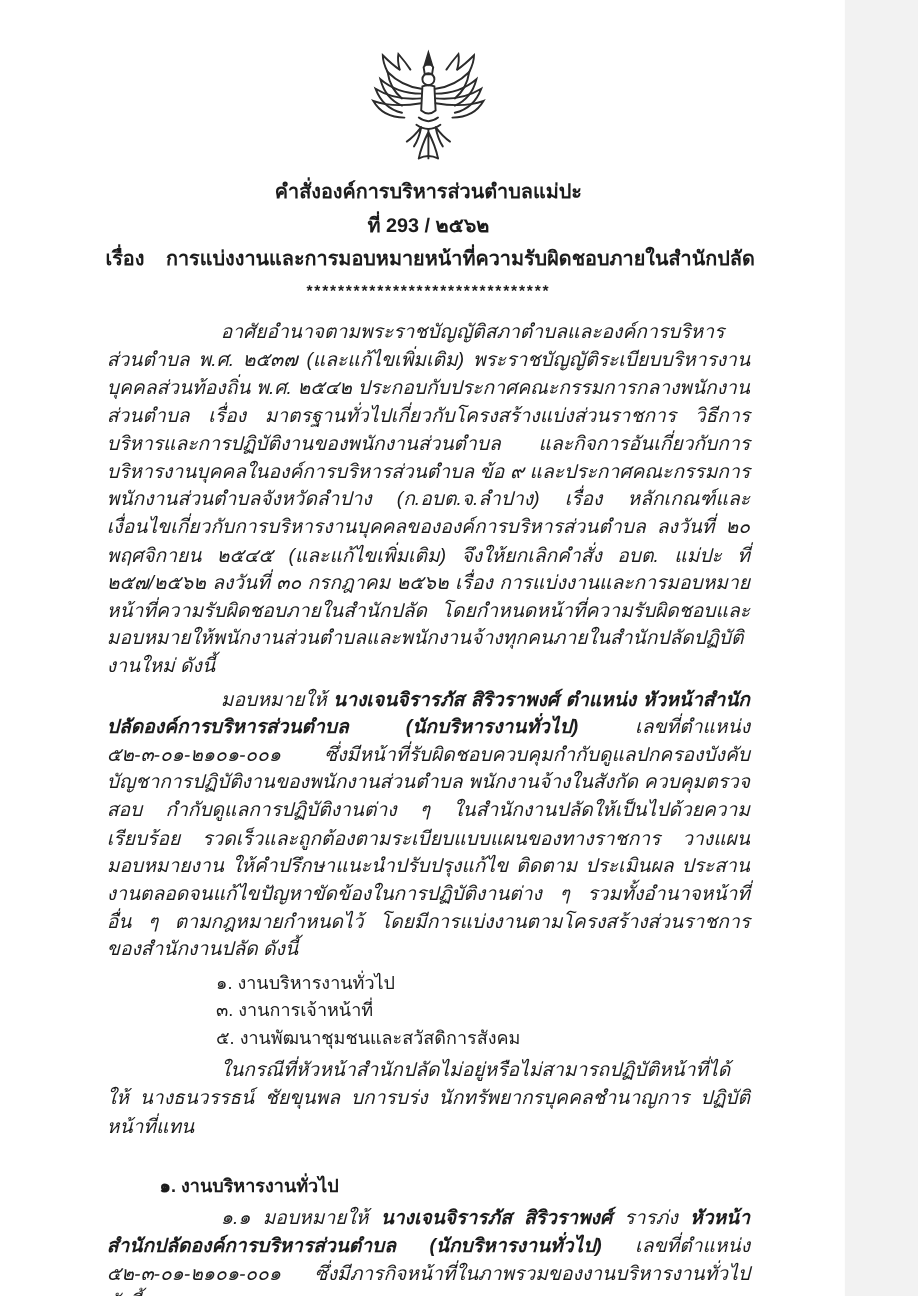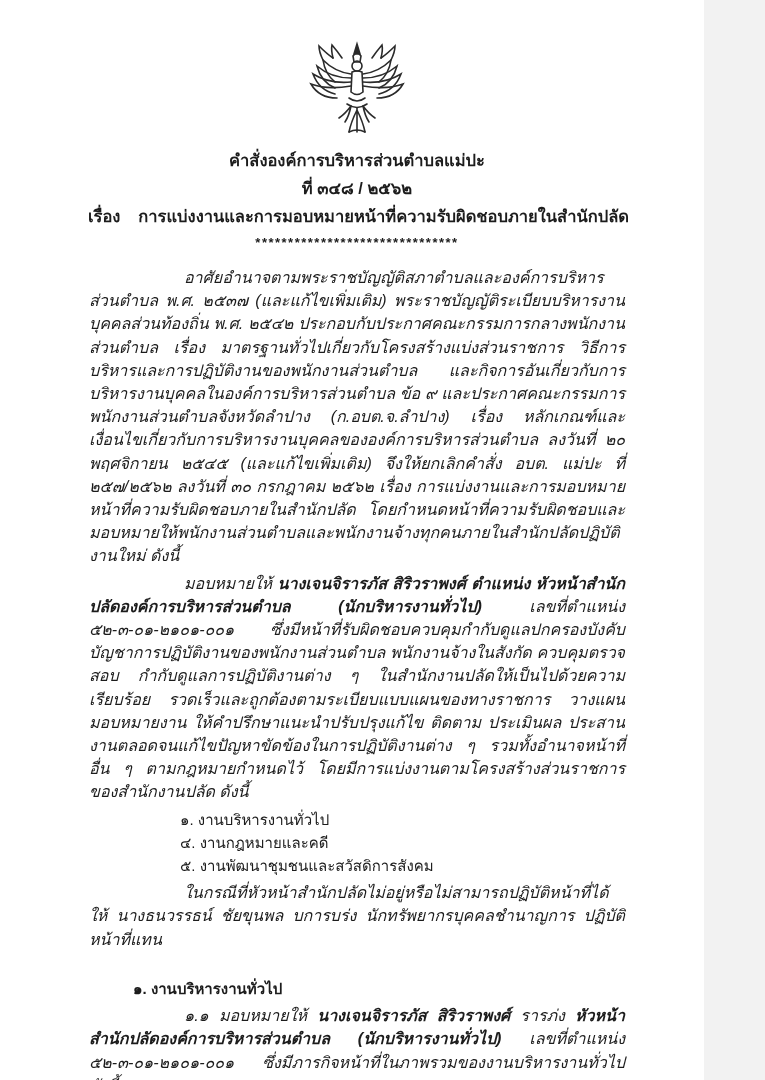--- a/index.html
+++ b/index.html
@@ -100,33 +100,33 @@
 
       <path d="M46 66 Q40 74 34 78 M46 66 Q44 76 40 82" fill="none"></path>
       <path d="M58 66 Q64 74 70 78 M58 66 Q60 76 64 82" fill="none"></path>
 
       <path d="M52 68 L52 92 M52 70 Q46 82 44 92 M52 70 Q58 82 60 92" fill="none"></path>
       <path d="M44 92 Q52 88 60 92" fill="none"></path>
     </svg>
   </div>
 
   <div class="title-line">คำสั่งองค์การบริหารส่วนตำบลแม่ปะ</div>
-  <div class="title-line">ที่  ๓๔๘ / ๒๕๖๒</div>
+  <div class="title-line">ที่  293 / ๒๕๖๒</div>
   <div class="subject-line">
     <span class="subject-label">เรื่อง</span><span>การแบ่งงานและการมอบหมายหน้าที่ความรับผิดชอบภายในสำนักปลัด</span>
   </div>
   <div class="separator">*******************************</div>
 
   <p class="para">อาศัยอำนาจตามพระราชบัญญัติสภาตำบลและองค์การบริหารส่วนตำบล พ.ศ. ๒๕๓๗ (และแก้ไขเพิ่มเติม) พระราชบัญญัติระเบียบบริหารงานบุคคลส่วนท้องถิ่น พ.ศ. ๒๕๔๒  ประกอบกับประกาศคณะกรรมการกลางพนักงานส่วนตำบล เรื่อง มาตรฐานทั่วไปเกี่ยวกับโครงสร้างแบ่งส่วนราชการ วิธีการบริหารและการปฏิบัติงานของพนักงานส่วนตำบล และกิจการอันเกี่ยวกับการบริหารงานบุคคลในองค์การบริหารส่วนตำบล ข้อ ๙ และประกาศคณะกรรมการพนักงานส่วนตำบลจังหวัดลำปาง (ก.อบต.จ.ลำปาง) เรื่อง หลักเกณฑ์และเงื่อนไขเกี่ยวกับการบริหารงานบุคคลขององค์การบริหารส่วนตำบล ลงวันที่ ๒๐ พฤศจิกายน ๒๕๔๕ (และแก้ไขเพิ่มเติม) จึงให้ยกเลิกคำสั่ง อบต. แม่ปะ ที่ ๒๕๗/๒๕๖๒ ลงวันที่ ๓๐ กรกฎาคม ๒๕๖๒  เรื่อง การแบ่งงานและการมอบหมายหน้าที่ความรับผิดชอบภายในสำนักปลัด  โดยกำหนดหน้าที่ความรับผิดชอบและมอบหมายให้พนักงานส่วนตำบลและพนักงานจ้างทุกคนภายในสำนักปลัดปฏิบัติงานใหม่ ดังนี้</p>
 
   <p class="para"><span>มอบหมายให้ </span><span class="bold">นางเจนจิรารภัส  สิริวราพงศ์  ตำแหน่ง  หัวหน้าสำนักปลัดองค์การบริหารส่วนตำบล (นักบริหารงานทั่วไป)</span><span> เลขที่ตำแหน่ง ๕๒-๓-๐๑-๒๑๐๑-๐๐๑  ซึ่งมีหน้าที่รับผิดชอบควบคุมกำกับดูแลปกครองบังคับบัญชาการปฏิบัติงานของพนักงานส่วนตำบล  พนักงานจ้างในสังกัด  ควบคุมตรวจสอบ  กำกับดูแลการปฏิบัติงานต่าง ๆ ในสำนักงานปลัดให้เป็นไปด้วยความเรียบร้อย รวดเร็วและถูกต้องตามระเบียบแบบแผนของทางราชการ  วางแผนมอบหมายงาน  ให้คำปรึกษาแนะนำปรับปรุงแก้ไข ติดตาม ประเมินผล ประสานงานตลอดจนแก้ไขปัญหาขัดข้องในการปฏิบัติงานต่าง ๆ รวมทั้งอำนาจหน้าที่อื่น ๆ ตามกฎหมายกำหนดไว้ โดยมีการแบ่งงานตามโครงสร้างส่วนราชการของสำนักงานปลัด ดังนี้</span></p>
 
   <div class="structure-list">
     <div>๑. งานบริหารงานทั่วไป</div>
-    <div>๔. งานกฎหมายและคดี</div>
+    <div>๓. งานการเจ้าหน้าที่</div>
     <div>๕. งานพัฒนาชุมชนและสวัสดิการสังคม</div>
   </div>
 
   <p class="para">ในกรณีที่หัวหน้าสำนักปลัดไม่อยู่หรือไม่สามารถปฏิบัติหน้าที่ได้ให้  นางธนวรรธน์  ชัยขุนพล บการบร่ง  นักทรัพยากรบุคคลชำนาญการ  ปฏิบัติหน้าที่แทน</p>
 
   <div class="section-header">
     <span>๑.</span>
     <span class="u">งานบริหารงานทั่วไป</span>
   </div>
 

